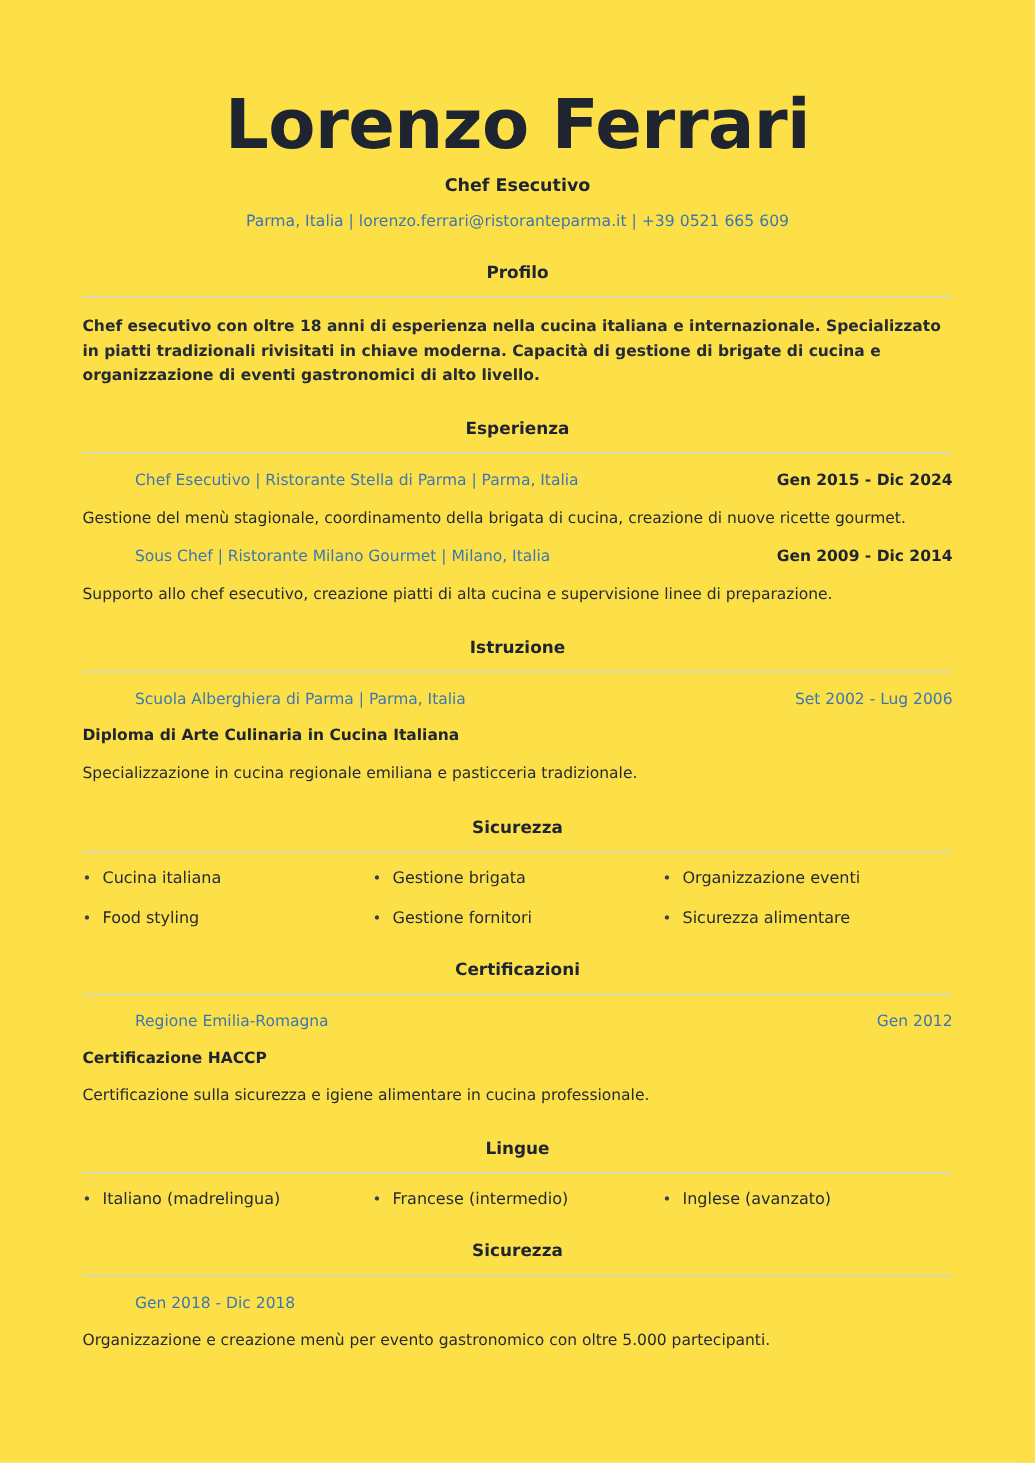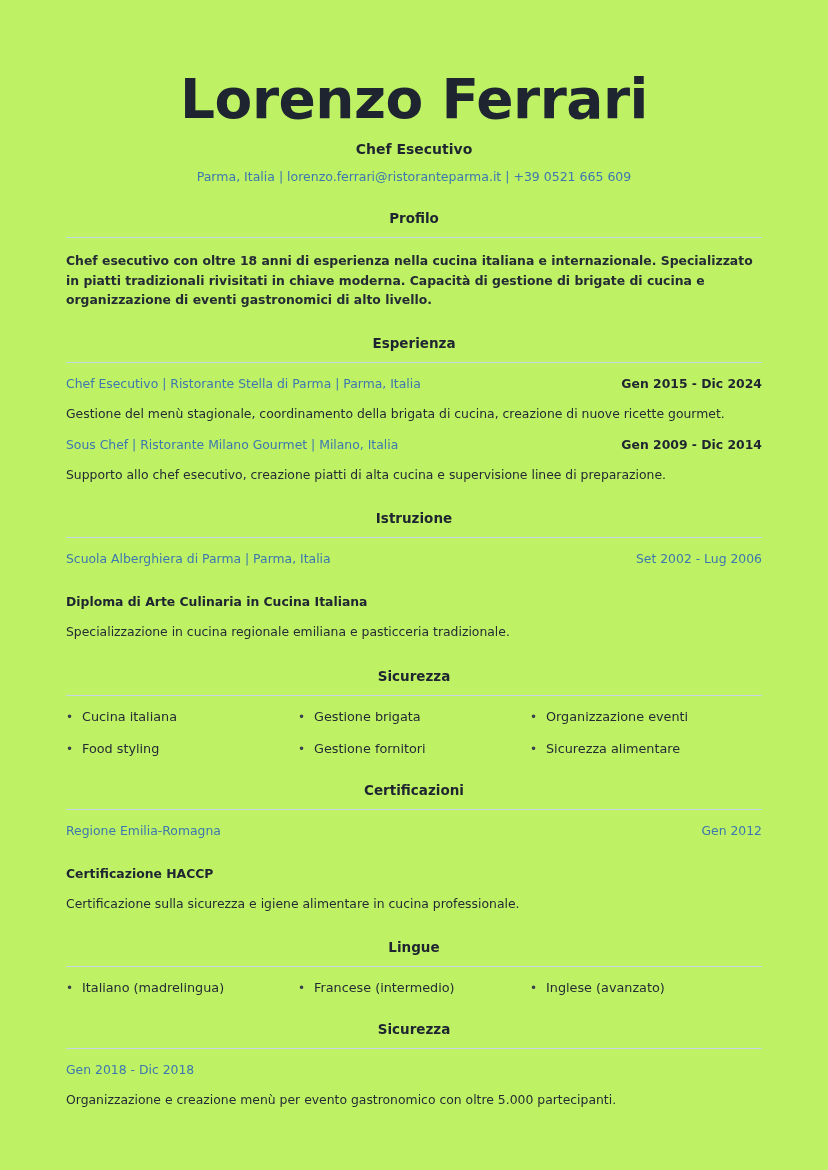--- a/index.html
+++ b/index.html
@@ -12,21 +12,21 @@
     min-height: 1170px;
     font-family: "DejaVu Sans", "Liberation Sans", sans-serif;
     color: #212630;
     -webkit-font-smoothing: antialiased;
   }
   .page {
     width: 828px;
     min-height: 1170px;
     box-sizing: border-box;
     padding: 56px 66px 40px 66px;
-    background: #bef264;
+    background: #fde047;
   }
 
   
   .header {
     text-align: center;
     padding-top: 14px;
   }
   .name {
     font-size: 55px;
     font-weight: 700;
@@ -74,20 +74,21 @@
   }
 
   
   .entry { margin-bottom: 2px; }
   .entry + .entry { margin-top: 14px; }
   .entry-head {
     display: flex;
     justify-content: space-between;
     align-items: baseline;
     gap: 16px;
+    margin-left: 42px;
   }
   .entry-heading {
     font-size: 12.4px;
     color: #3d77b0;
     font-weight: 400;
   }
   .entry-date-bold {
     font-size: 12.4px;
     font-weight: 700;
     color: #1e2430;
@@ -96,21 +97,21 @@
   .entry-date-blue {
     font-size: 12.4px;
     font-weight: 400;
     color: #3d77b0;
     white-space: nowrap;
   }
   .entry-sub {
     font-size: 12.4px;
     font-weight: 700;
     color: #1e2430;
-    margin-top: 28px;
+    margin-top: 14px;
   }
   .entry-desc {
     font-size: 12.4px;
     line-height: 1.55;
     color: #252b34;
     margin-top: 13px;
   }
 
   
   .bullet-grid {

